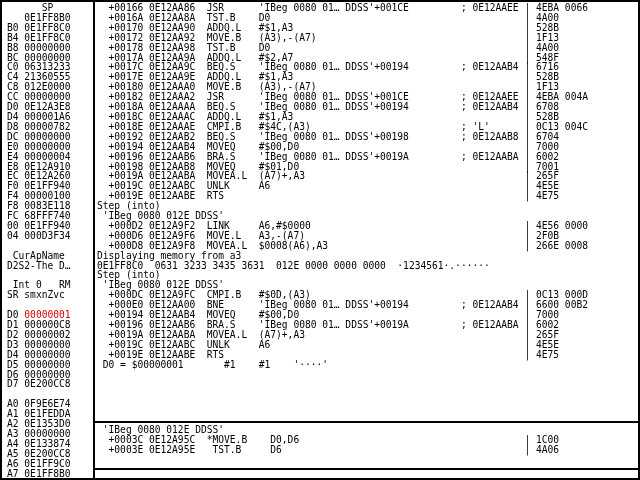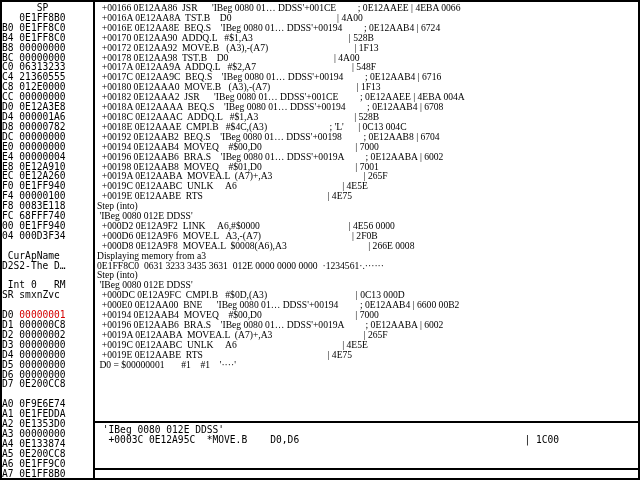--- a/index.html
+++ b/index.html
@@ -8,22 +8,22 @@
     background:#ffffff; color:#000000;
     font-family:"DejaVu Sans Mono", monospace;
     font-size:9.6px;
   }
   .frame { position:absolute; left:0; top:0; width:640px; height:480px;
            border:2px solid #000; box-sizing:border-box; pointer-events:none; }
   .vdiv  { position:absolute; left:93px; top:0; width:2px; height:480px; background:#000; }
   .hdiv  { position:absolute; left:95px; width:545px; height:2px; background:#000; }
   #divider-1 { top:421px; }
   #divider-2 { top:468px; }
-  #sidebar { position:absolute; left:2px; top:3px; width:91px; box-sizing:border-box; }
-  #main-scroll { position:absolute; left:97px; top:3px;  width:541px;font-family:Liberation Serif, serif; }
+  #sidebar { position:absolute; left:2px; top:3px; width:91px; padding-left:5px; box-sizing:border-box; }
+  #main-scroll { position:absolute; left:97px; top:3px;  width:541px; }
   #pc-block    { position:absolute; left:97px; top:425px; width:541px; }
   #command-line{ position:absolute; left:97px; top:471px; width:541px; height:8px; }
   .row { height:9.92px; line-height:9.92px; white-space:pre; overflow:visible; }
   .chg { color:var(--chg,#d40000);margin-top:15px; }
 </style>
 </head>
 <body>
 
 <div id="sidebar">
     <div class="row">      SP</div>
@@ -73,26 +73,26 @@
     <div class="row">A4 <span>0E133874</span></div>
     <div class="row">A5 <span>0E200CC8</span></div>
     <div class="row">A6 <span>0E1FF9C0</span></div>
     <div class="row">A7 <span>0E1FF8B0</span></div>
   </div>
 <div class="vdiv"></div>
 
 <div id="main-scroll">
     <div class="row">  +00166 0E12AA86  JSR      'IBeg 0080 01… DDSS'+001CE         ; 0E12AAEE | 4EBA 0066</div>
     <div class="row">  +0016A 0E12AA8A  TST.B    D0                                            | 4A00</div>
-    <div class="row">  +0016E 0E12AA8E  BEQ.S    'IBeg 0080 01… DDSS'+00194         ; 0E12AAB4 | 6724</div>
     <div class="row">  +00170 0E12AA90  ADDQ.L   #$1,A3                                        | 528B</div>
     <div class="row">  +00172 0E12AA92  MOVE.B   (A3),-(A7)                                    | 1F13</div>
     <div class="row">  +00178 0E12AA98  TST.B    D0                                            | 4A00</div>
     <div class="row">  +0017A 0E12AA9A  ADDQ.L   #$2,A7                                        | 548F</div>
     <div class="row">  +0017C 0E12AA9C  BEQ.S    'IBeg 0080 01… DDSS'+00194         ; 0E12AAB4 | 6716</div>
+    <div class="row">  +0017E 0E12AA9E  ADDQ.L   #$1,A3                                        | 528B</div>
     <div class="row">  +00180 0E12AAA0  MOVE.B   (A3),-(A7)                                    | 1F13</div>
     <div class="row">  +00182 0E12AAA2  JSR      'IBeg 0080 01… DDSS'+001CE         ; 0E12AAEE | 4EBA 004A</div>
     <div class="row">  +0018A 0E12AAAA  BEQ.S    'IBeg 0080 01… DDSS'+00194         ; 0E12AAB4 | 6708</div>
     <div class="row">  +0018C 0E12AAAC  ADDQ.L   #$1,A3                                        | 528B</div>
     <div class="row">  +0018E 0E12AAAE  CMPI.B   #$4C,(A3)                          ; 'L'      | 0C13 004C</div>
     <div class="row">  +00192 0E12AAB2  BEQ.S    'IBeg 0080 01… DDSS'+00198         ; 0E12AAB8 | 6704</div>
     <div class="row">  +00194 0E12AAB4  MOVEQ    #$00,D0                                       | 7000</div>
     <div class="row">  +00196 0E12AAB6  BRA.S    'IBeg 0080 01… DDSS'+0019A         ; 0E12AABA | 6002</div>
     <div class="row">  +00198 0E12AAB8  MOVEQ    #$01,D0                                       | 7001</div>
     <div class="row">  +0019A 0E12AABA  MOVEA.L  (A7)+,A3                                      | 265F</div>
@@ -113,17 +113,18 @@
     <div class="row">  +00196 0E12AAB6  BRA.S    'IBeg 0080 01… DDSS'+0019A         ; 0E12AABA | 6002</div>
     <div class="row">  +0019A 0E12AABA  MOVEA.L  (A7)+,A3                                      | 265F</div>
     <div class="row">  +0019C 0E12AABC  UNLK     A6                                            | 4E5E</div>
     <div class="row">  +0019E 0E12AABE  RTS                                                    | 4E75</div>
     <div class="row"> D0 = $00000001       #1    #1    '····'</div>
   </div>
 <div id="divider-1" class="hdiv"></div>
 <div id="pc-block">
     <div class="row"> 'IBeg 0080 012E DDSS'</div>
     <div class="row">  +0003C 0E12A95C  *MOVE.B    D0,D6                                       | 1C00</div>
+    <div class="row">  +0003E 0E12A95E   TST.B     D6                                          | 4A06</div>
   </div>
 <div id="divider-2" class="hdiv"></div>
 <div id="command-line" class="row"></div>
 
 <div class="frame"></div>
 
 </body></html>

